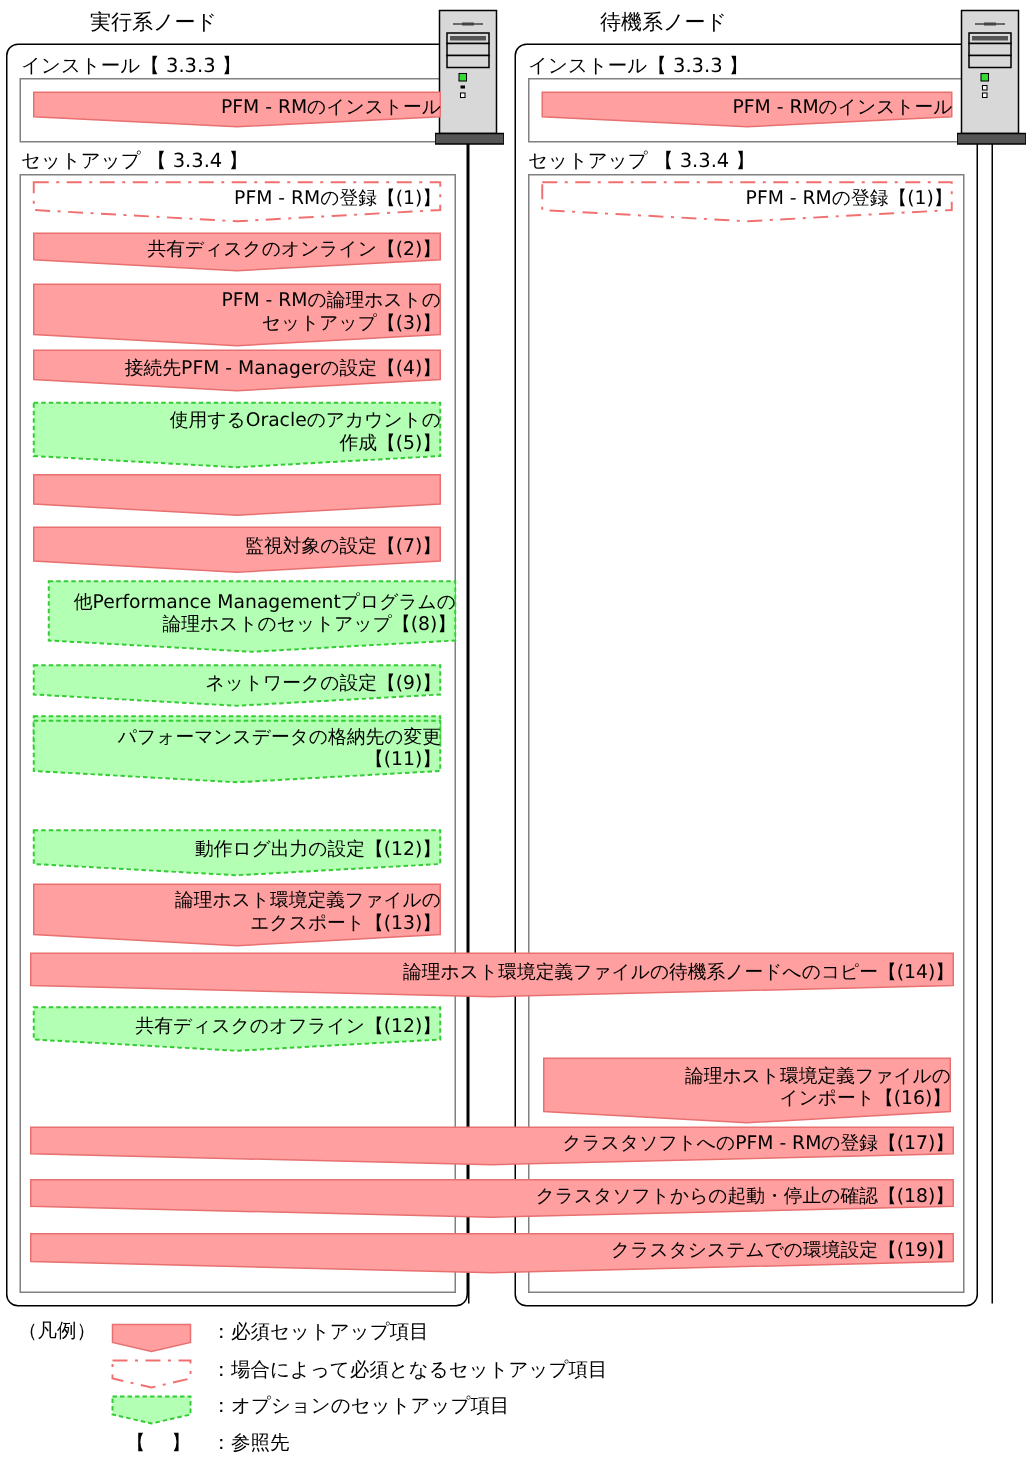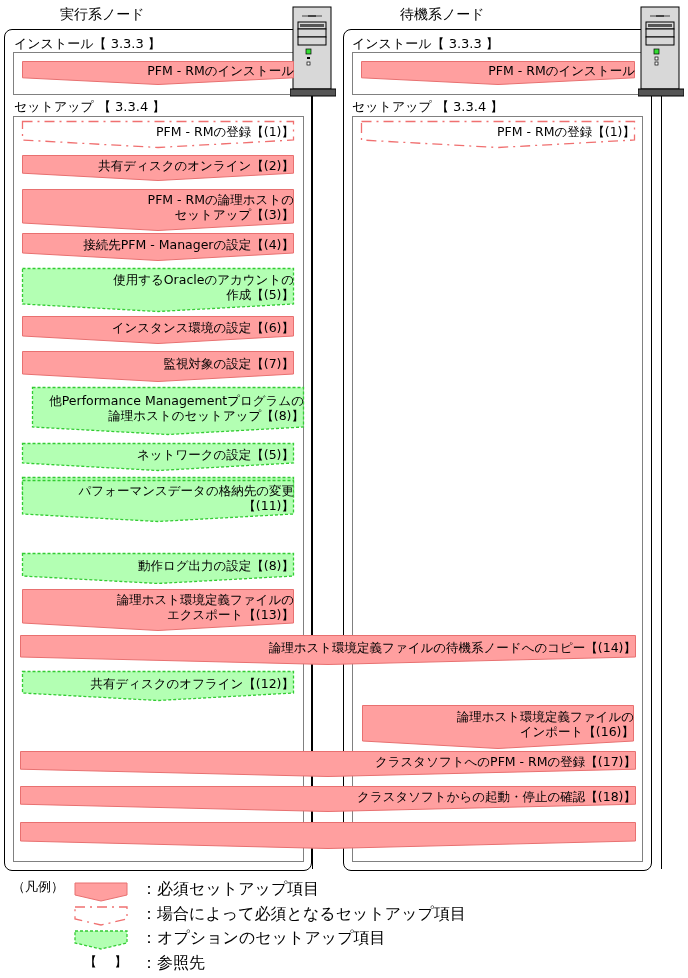--- a/index.html
+++ b/index.html
@@ -8,21 +8,21 @@
   .abs{position:absolute;}
   .node-title{font-size:14px;text-align:left;}
   .outer{position:absolute;border:1px solid #000;border-radius:8px;}
   .inner{position:absolute;border:1px solid #808080;}
   .sec-label{position:absolute;font-size:13px;white-space:nowrap;}
   .shape{position:absolute;}
   .shape svg{position:absolute;left:0;top:0;overflow:visible;}
   .shape .txt{position:absolute;left:0;right:0;top:0;text-align:right;
      font-size:12.5px;line-height:15px;white-space:pre-line;}
   .server{position:absolute;width:46px;}
-  .legend-label{position:absolute;font-size:16px;white-space:nowrap;}
+  .legend-label{position:absolute;font-size:13px;white-space:nowrap;}
 </style>
 </head>
 <body>
 
 <div class="abs node-title" style="left:60px;top:6px;width:190px;">実行系ノード</div>
 <div class="abs node-title" style="left:400px;top:6px;width:190px;">待機系ノード</div>
 
 <div class="outer" style="left:4px;top:29px;width:306px;height:840px;"></div>
 <div class="outer" style="left:343px;top:29px;width:307px;height:840px;"></div>
 
@@ -118,59 +118,58 @@
       <svg width="272" height="44">
         <path d="M0.5 0.5 H271.5 V36 L136 43.5 L0.5 36 Z" fill="#b3ffb3" stroke="#33cc33" stroke-width="1.3" stroke-dasharray="3 2"></path>
       </svg>
       <div class="txt" style="top: 4px;">使用するOracleのアカウントの
 作成【(5)】</div>
     </div>
     <div class="shape" style="left: 22px; top: 316px; width: 272px; height: 28px;">
       <svg width="272" height="28">
         <path d="M0.5 0.5 H271.5 V20 L136 27.5 L0.5 20 Z" fill="#ff9f9f" stroke="#e87070" stroke-width="1"></path>
       </svg>
-      <div class="txt" style="top: 3.5px;">インスタンス環境の設定【(6)】</div>
     </div>
     <div class="shape" style="left: 22px; top: 351px; width: 272px; height: 31px;">
       <svg width="272" height="31">
         <path d="M0.5 0.5 H271.5 V23 L136 30.5 L0.5 23 Z" fill="#ff9f9f" stroke="#e87070" stroke-width="1"></path>
       </svg>
       <div class="txt" style="top: 5px;">監視対象の設定【(7)】</div>
     </div>
     <div class="shape" style="left: 32px; top: 387px; width: 272px; height: 48px;">
       <svg width="272" height="48">
         <path d="M0.5 0.5 H271.5 V40 L136 47.5 L0.5 40 Z" fill="#b3ffb3" stroke="#33cc33" stroke-width="1.3" stroke-dasharray="3 2"></path>
       </svg>
       <div class="txt" style="top: 6px;">他Performance Managementプログラムの
 論理ホストのセットアップ【(8)】</div>
     </div>
     <div class="shape" style="left: 22px; top: 443px; width: 272px; height: 28px;">
       <svg width="272" height="28">
         <path d="M0.5 0.5 H271.5 V20 L136 27.5 L0.5 20 Z" fill="#b3ffb3" stroke="#33cc33" stroke-width="1.3" stroke-dasharray="3 2"></path>
       </svg>
-      <div class="txt" style="top: 3.5px;">ネットワークの設定【(5)】</div>
+      <div class="txt" style="top: 3.5px;">ネットワークの設定【(9)】</div>
     </div>
     <div class="shape" style="left: 22px; top: 477px; width: 272px; height: 28px;">
       <svg width="272" height="28">
         <path d="M0.5 0.5 H271.5 V20 L136 27.5 L0.5 20 Z" fill="#b3ffb3" stroke="#33cc33" stroke-width="1.3" stroke-dasharray="3 2"></path>
       </svg>
       <div class="txt" style="top: 3.5px;">ログのファイルサイズ変更【(10)】</div>
     </div>
     <div class="shape" style="left: 22px; top: 480px; width: 272px; height: 32px;">
       <svg width="272" height="42">
         <path d="M0.5 0.5 H271.5 V34 L136 41.5 L0.5 34 Z" fill="#b3ffb3" stroke="#33cc33" stroke-width="1.3" stroke-dasharray="3 2"></path>
       </svg>
       <div class="txt" style="top: 3px;">パフォーマンスデータの格納先の変更
 【(11)】</div>
     </div>
     <div class="shape" style="left: 22px; top: 553px; width: 272px; height: 31px;">
       <svg width="272" height="31">
         <path d="M0.5 0.5 H271.5 V23 L136 30.5 L0.5 23 Z" fill="#b3ffb3" stroke="#33cc33" stroke-width="1.3" stroke-dasharray="3 2"></path>
       </svg>
-      <div class="txt" style="top: 5px;">動作ログ出力の設定【(8)】</div>
+      <div class="txt" style="top: 5px;">動作ログ出力の設定【(12)】</div>
     </div>
     <div class="shape" style="left: 22px; top: 589px; width: 272px; height: 42px;">
       <svg width="272" height="42">
         <path d="M0.5 0.5 H271.5 V34 L136 41.5 L0.5 34 Z" fill="#ff9f9f" stroke="#e87070" stroke-width="1"></path>
       </svg>
       <div class="txt" style="top: 3px;">論理ホスト環境定義ファイルの
 エクスポート【(13)】</div>
     </div>
     <div class="shape" style="left: 20px; top: 635px; width: 616px; height: 30px; text-decoration: underline;">
       <svg width="616" height="30">
@@ -200,20 +199,21 @@
     <div class="shape" style="left: 20px; top: 786px; width: 616px; height: 26px;">
       <svg width="616" height="26">
         <path d="M0.5 0.5 H615.5 V18.2 L308 25.5 L0.5 18.2 Z" fill="#ff9f9f" stroke="#e87070" stroke-width="1"></path>
       </svg>
       <div class="txt" style="top: 2.6px;">クラスタソフトからの起動・停止の確認【(18)】</div>
     </div>
     <div class="shape" style="left: 20px; top: 822px; width: 616px; height: 27px;">
       <svg width="616" height="27">
         <path d="M0.5 0.5 H615.5 V19 L308 26.5 L0.5 19 Z" fill="#ff9f9f" stroke="#e87070" stroke-width="1"></path>
       </svg>
+      <div class="txt" style="top: 3px;">クラスタシステムでの環境設定【(19)】</div>
     </div>
   </div>
 
 <div class="abs" style="left:12px;top:878px;font-size:13px;">（凡例）</div>
 <div class="abs" style="left:74px;top:882px;width:54px;height:20px;">
   <svg width="54" height="20">
       <path d="M1 1 H53 V13 L27 19 L1 13 Z" fill="#ff9f9f" stroke="#e87070"></path>
     </svg>
 </div>
 <div class="legend-label" style="left:141px;top:879px;">：必須セットアップ項目</div>

